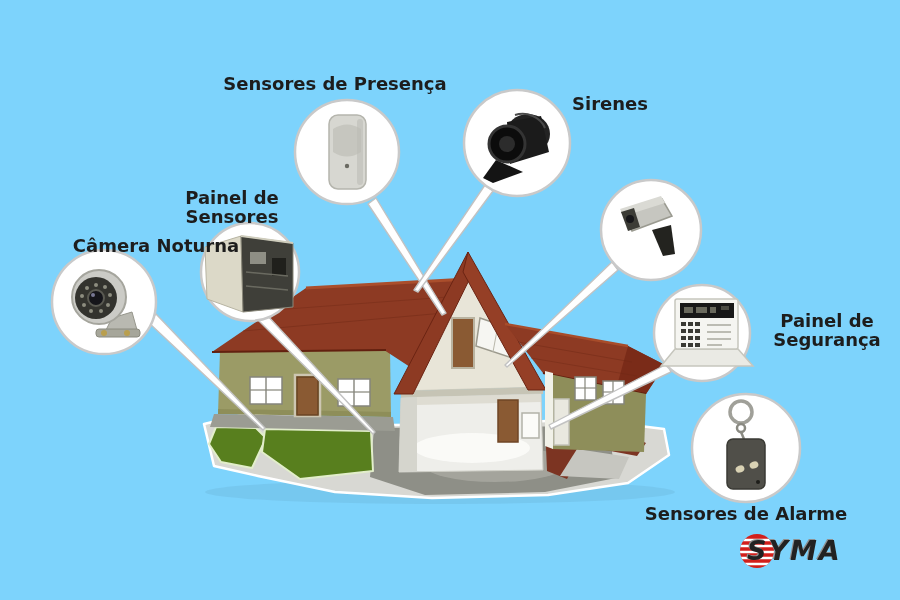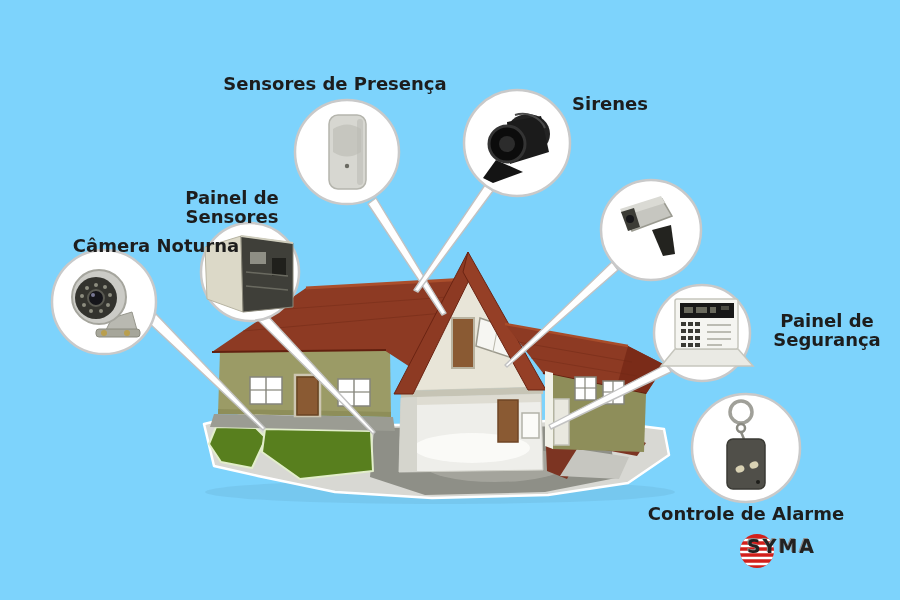--- a/index.html
+++ b/index.html
@@ -8,21 +8,21 @@
     font-family:"DejaVu Sans","Liberation Sans",sans-serif;
   }
   #scene{position:absolute;left:0;top:0;width:900px;height:600px;}
   .callout-label{
     position:absolute;transform:translate(-50%,-50%);
     font-weight:700;font-size:18px;line-height:1.08;color:#1d1d1d;
     text-align:center;white-space:nowrap;letter-spacing:0px;
   }
   .logo-text{
     position:absolute;left:747px;top:535px;
-    font-weight:800;font-size:19px;letter-spacing:2px;
+    font-weight:800;font-style:italic;font-size:27px;letter-spacing:2px;
     color:#222222;text-shadow:-1px -1px 0 #8f8f8f;
     font-family:"DejaVu Sans","Liberation Sans",sans-serif;
   }
 </style>
 </head>
 <body>
 
 <div id="stage">
 
 <svg id="scene" viewBox="0 0 900 600" xmlns="http://www.w3.org/2000/svg">
@@ -255,17 +255,17 @@
 <div class="callout-label" style="left:112px;top:246px;margin-left:44px;">Câmera Noturna</div>
 
 <div class="callout-label" style="left:769px;top:210px;">
 </div>
 
 <div class="callout-label" style="left:827px;top:330px;">
   <div>Painel de</div>
   <div>Segurança</div>
 </div>
 
-<div class="callout-label" style="left:746px;top:514px;">Controle de Alarme</div>
+<div class="callout-label" style="left:746px;top:514px;">Sensores de Alarme</div>
 
 <div class="logo-text">SYMA</div>
 
 </div>
 
 </body></html>

